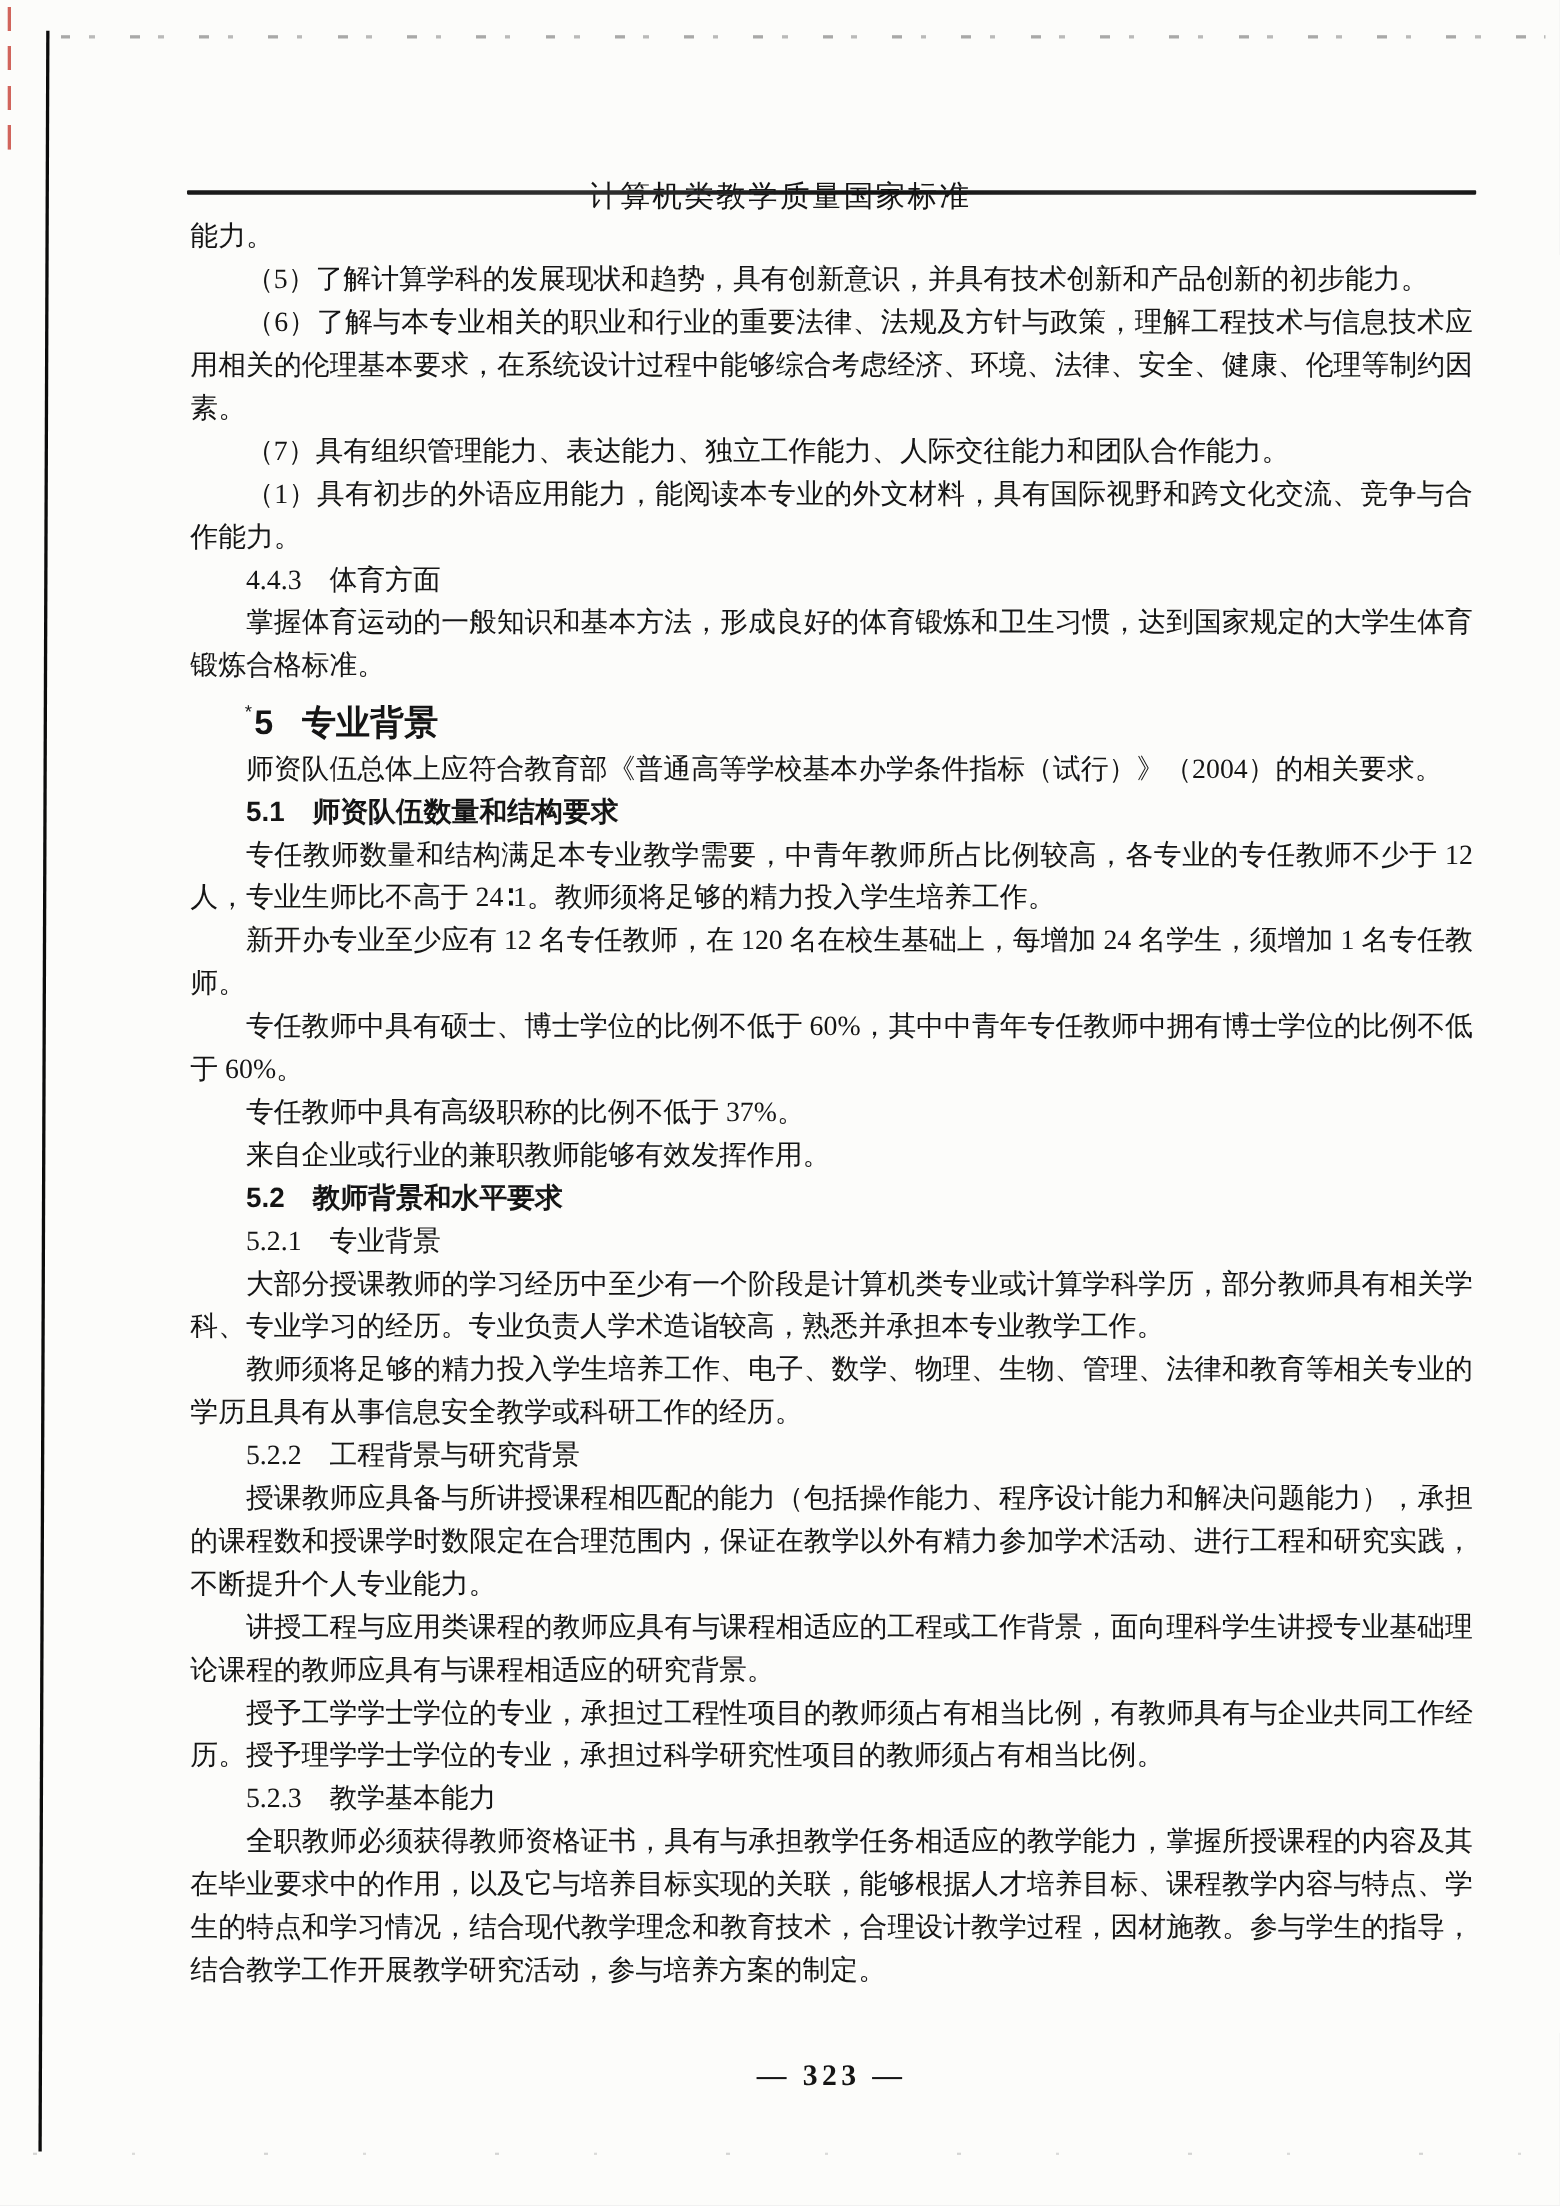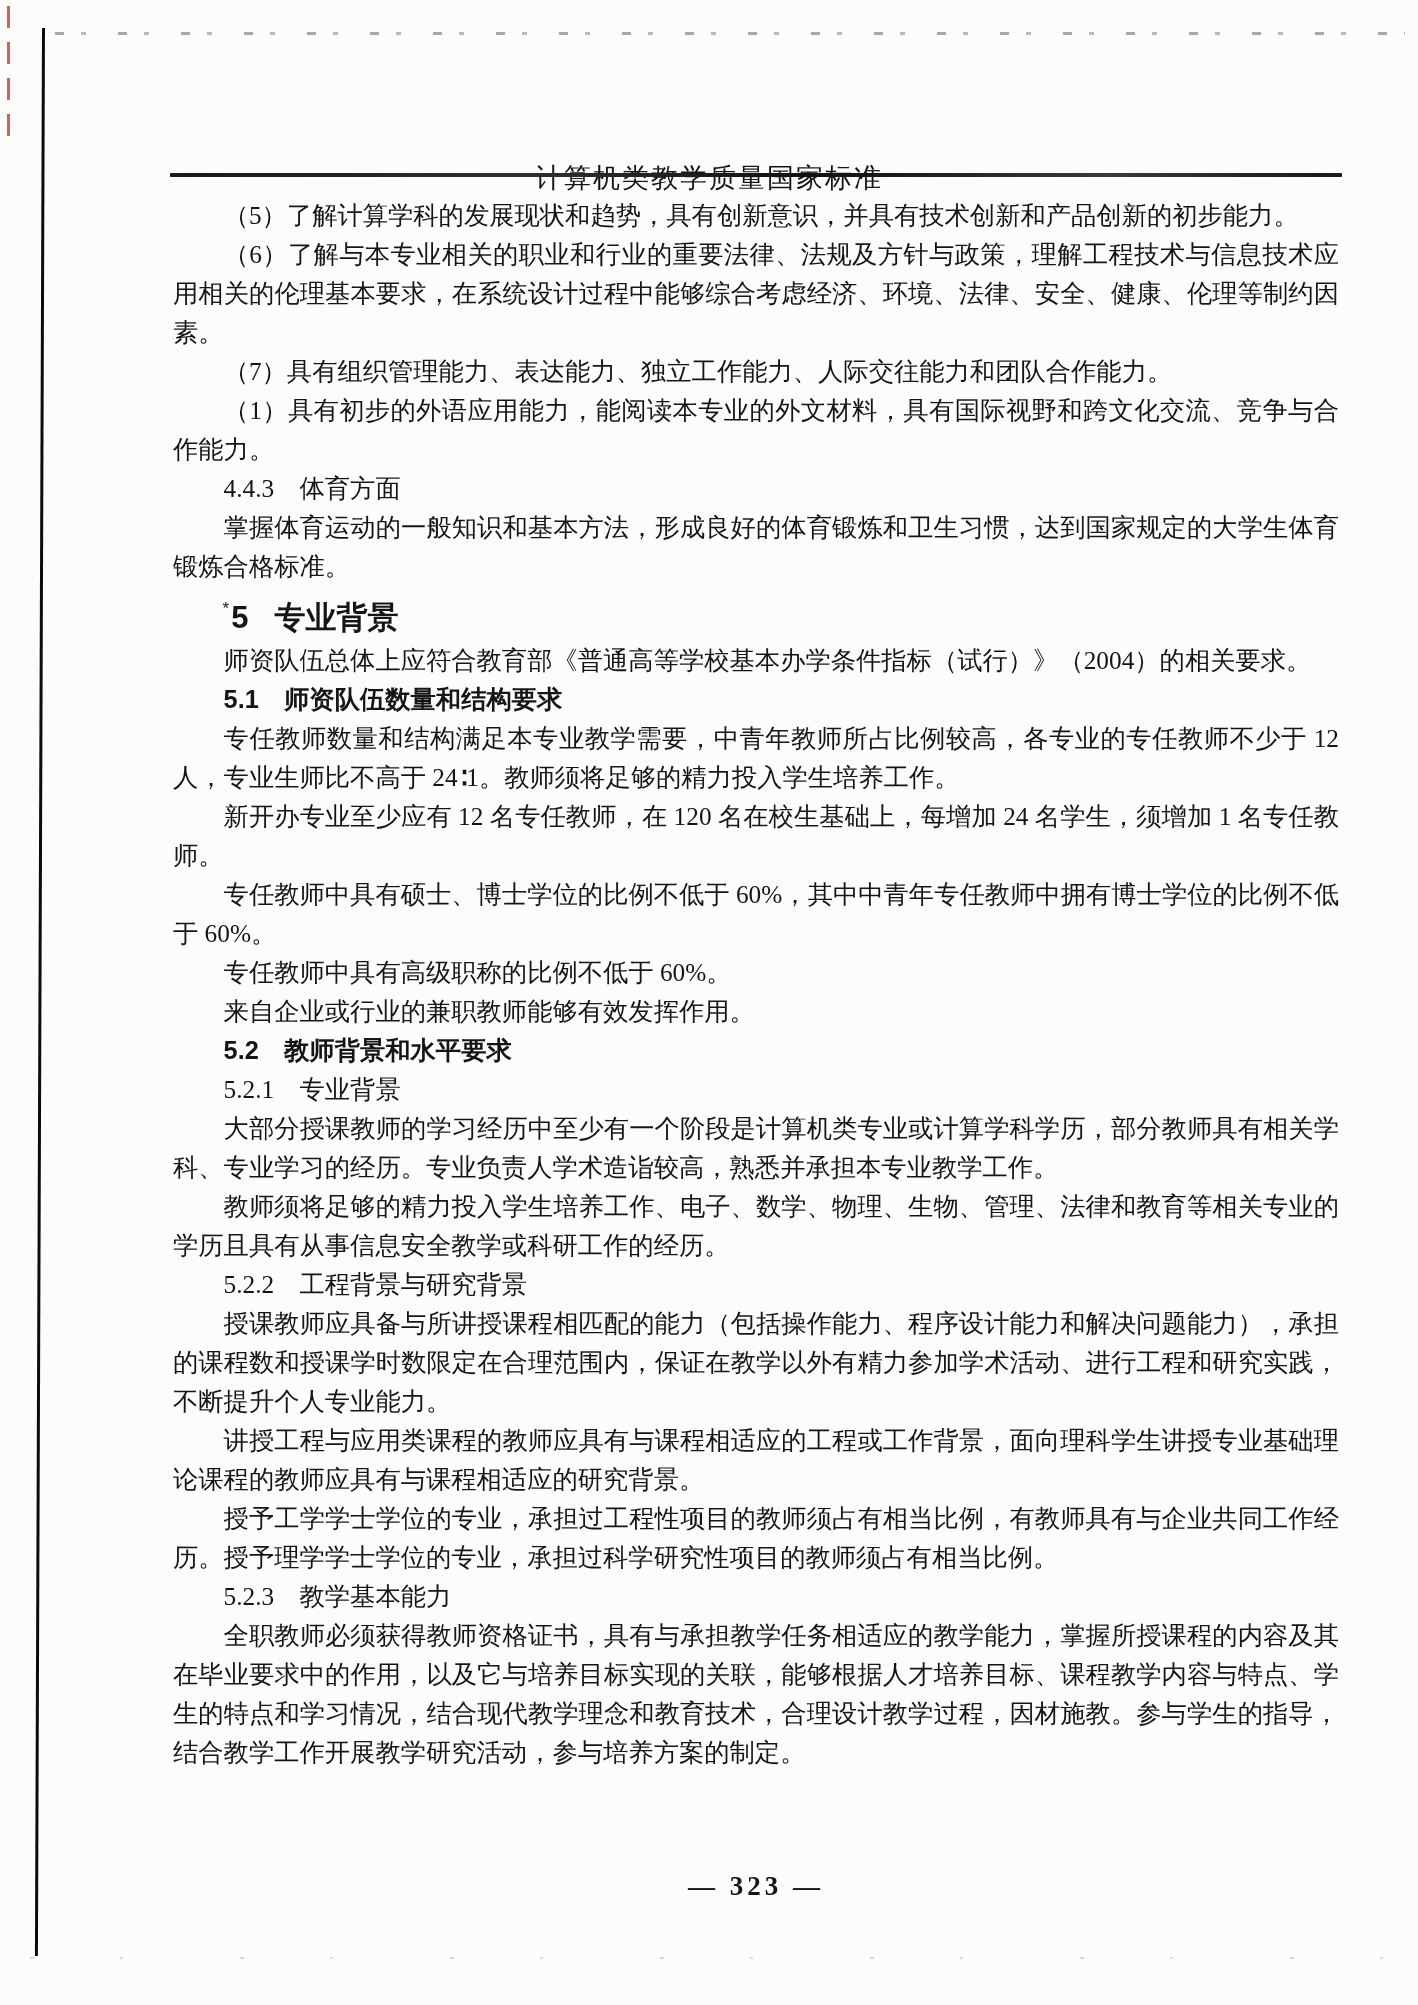--- a/index.html
+++ b/index.html
@@ -60,33 +60,34 @@
 
 <div class="page">
   <div class="top-dashes"></div>
   <div class="red-marks"></div>
   <div class="left-line"></div>
 
   <div class="header-title">计算机类教学质量国家标准</div>
   <div class="header-rule"></div>
 
   <div class="doc-body">
+      <p class="cont">能力。</p>
       <p class="para">（5）了解计算学科的发展现状和趋势，具有创新意识，并具有技术创新和产品创新的初步能力。</p>
       <p class="para">（6）了解与本专业相关的职业和行业的重要法律、法规及方针与政策，理解工程技术与信息技术应用相关的伦理基本要求，在系统设计过程中能够综合考虑经济、环境、法律、安全、健康、伦理等制约因素。</p>
       <p class="para">（7）具有组织管理能力、表达能力、独立工作能力、人际交往能力和团队合作能力。</p>
       <p class="para">（1）具有初步的外语应用能力，能阅读本专业的外文材料，具有国际视野和跨文化交流、竞争与合作能力。</p>
       <p class="sub">4.4.3　体育方面</p>
       <p class="para">掌握体育运动的一般知识和基本方法，形成良好的体育锻炼和卫生习惯，达到国家规定的大学生体育锻炼合格标准。</p>
       <p class="chapter"><sup>*</sup><span class="ch-num">5</span><span class="ch-title">专业背景</span></p>
       <p class="para">师资队伍总体上应符合教育部《普通高等学校基本办学条件指标（试行）》（2004）的相关要求。</p>
       <p class="bold">5.1　师资队伍数量和结构要求</p>
       <p class="para">专任教师数量和结构满足本专业教学需要，中青年教师所占比例较高，各专业的专任教师不少于 12 人，专业生师比不高于 24∶1。教师须将足够的精力投入学生培养工作。</p>
       <p class="para">新开办专业至少应有 12 名专任教师，在 120 名在校生基础上，每增加 24 名学生，须增加 1 名专任教师。</p>
       <p class="para">专任教师中具有硕士、博士学位的比例不低于 60%，其中中青年专任教师中拥有博士学位的比例不低于 60%。</p>
-      <p class="para">专任教师中具有高级职称的比例不低于 60%。</p>
+      <p class="para">专任教师中具有高级职称的比例不低于 37%。</p>
       <p class="para">来自企业或行业的兼职教师能够有效发挥作用。</p>
       <p class="bold">5.2　教师背景和水平要求</p>
       <p class="sub">5.2.1　专业背景</p>
       <p class="para">大部分授课教师的学习经历中至少有一个阶段是计算机类专业或计算学科学历，部分教师具有相关学科、专业学习的经历。专业负责人学术造诣较高，熟悉并承担本专业教学工作。</p>
       <p class="para">教师须将足够的精力投入学生培养工作、电子、数学、物理、生物、管理、法律和教育等相关专业的学历且具有从事信息安全教学或科研工作的经历。</p>
       <p class="sub">5.2.2　工程背景与研究背景</p>
       <p class="para">授课教师应具备与所讲授课程相匹配的能力（包括操作能力、程序设计能力和解决问题能力），承担的课程数和授课学时数限定在合理范围内，保证在教学以外有精力参加学术活动、进行工程和研究实践，不断提升个人专业能力。</p>
       <p class="para">讲授工程与应用类课程的教师应具有与课程相适应的工程或工作背景，面向理科学生讲授专业基础理论课程的教师应具有与课程相适应的研究背景。</p>
       <p class="para">授予工学学士学位的专业，承担过工程性项目的教师须占有相当比例，有教师具有与企业共同工作经历。授予理学学士学位的专业，承担过科学研究性项目的教师须占有相当比例。</p>
       <p class="sub">5.2.3　教学基本能力</p>

